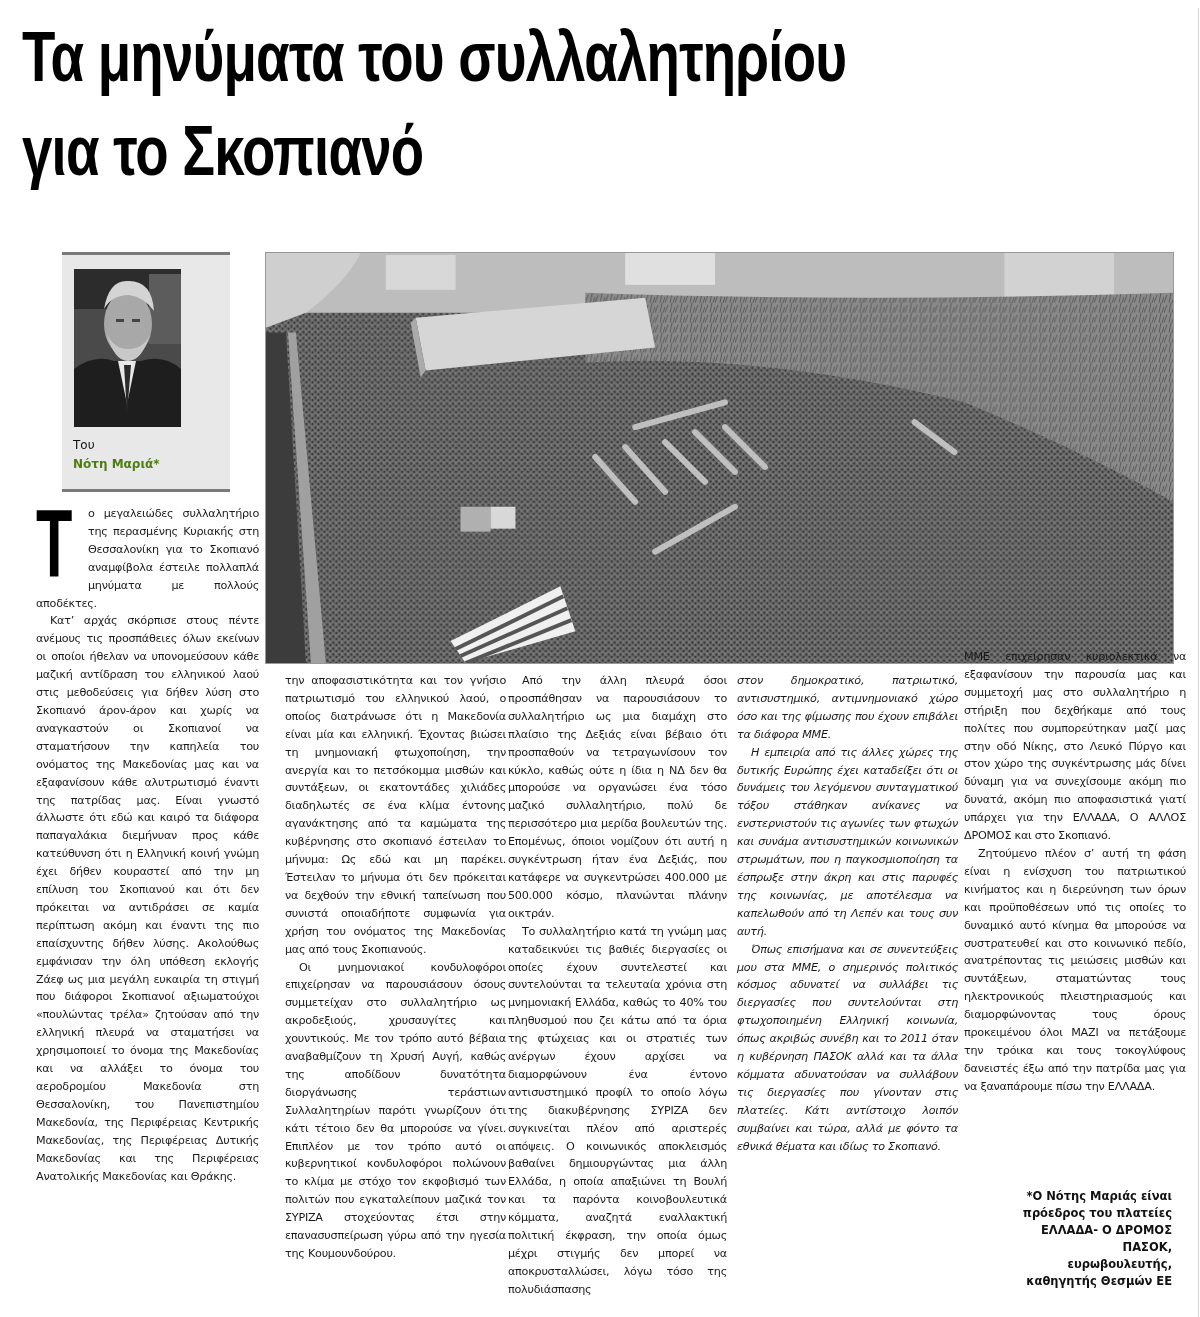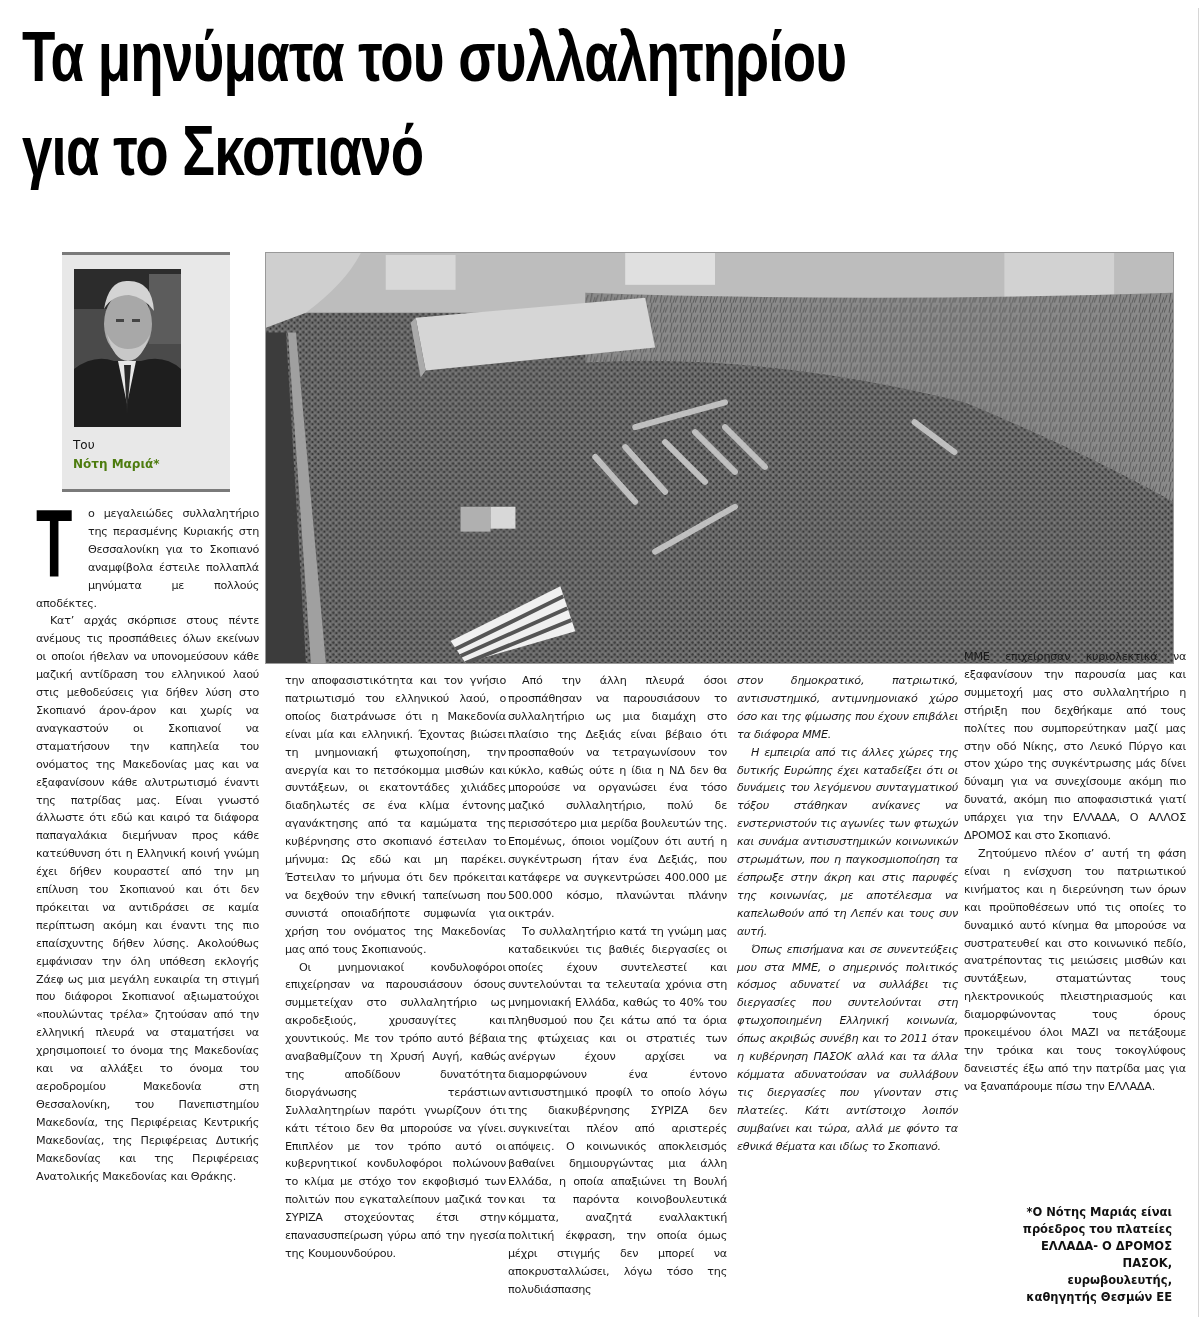--- a/index.html
+++ b/index.html
@@ -56,21 +56,20 @@
     float: left; font-family: "Liberation Sans", sans-serif; font-weight: bold;
     font-size: 96px; line-height: 74px; height: 72px; width: 46px; margin: 0 6px 0 0;
     color: #000; transform: scaleX(0.62); transform-origin: left top; padding-top: 2px;
   }
   .lead-first { text-indent: 0 !important; }
 
   .footnote {
     position: absolute; left: 980px; top: 1188px; width: 192px; text-align: right;
     font-family: "DejaVu Sans", sans-serif; font-weight: bold; font-size: 11.5px; line-height: 17px;
     color: #111;
-    margin-top: 16px;
   }
   .footnote span { display: block; }
 </style>
 </head>
 <body>
 
 <div class="right-edge"></div>
 
 <h1 class="headline">
   <span>Τα μηνύματα του συλλαλητηρίου</span>

